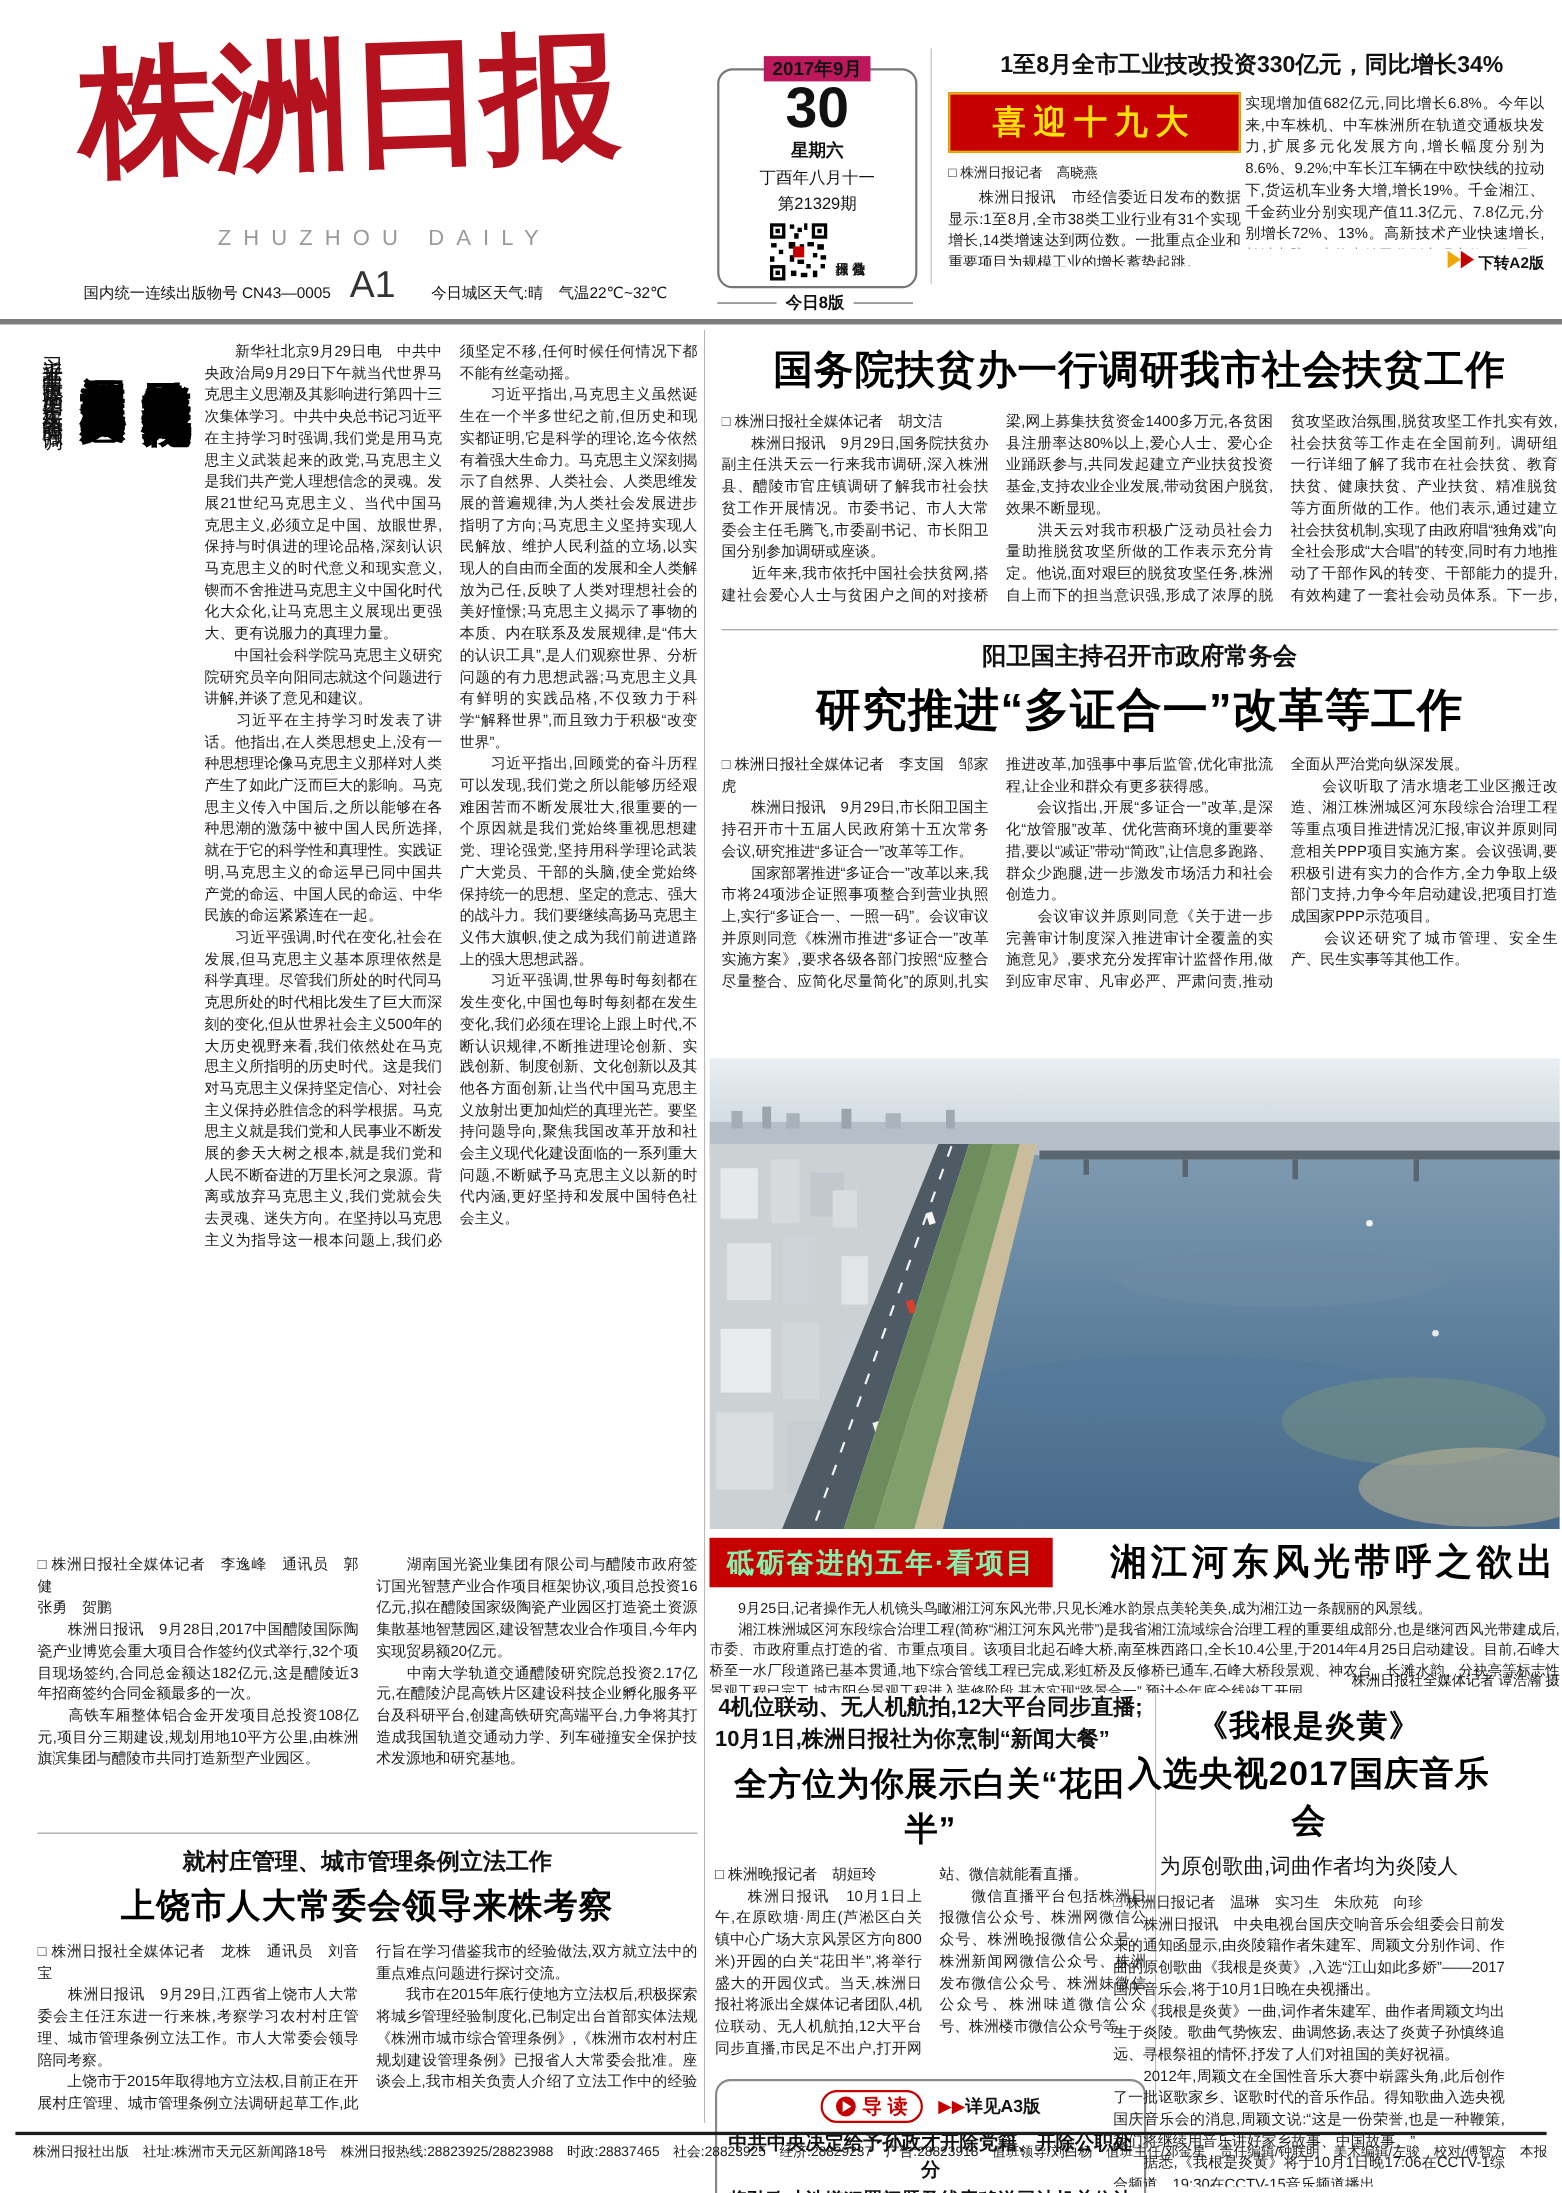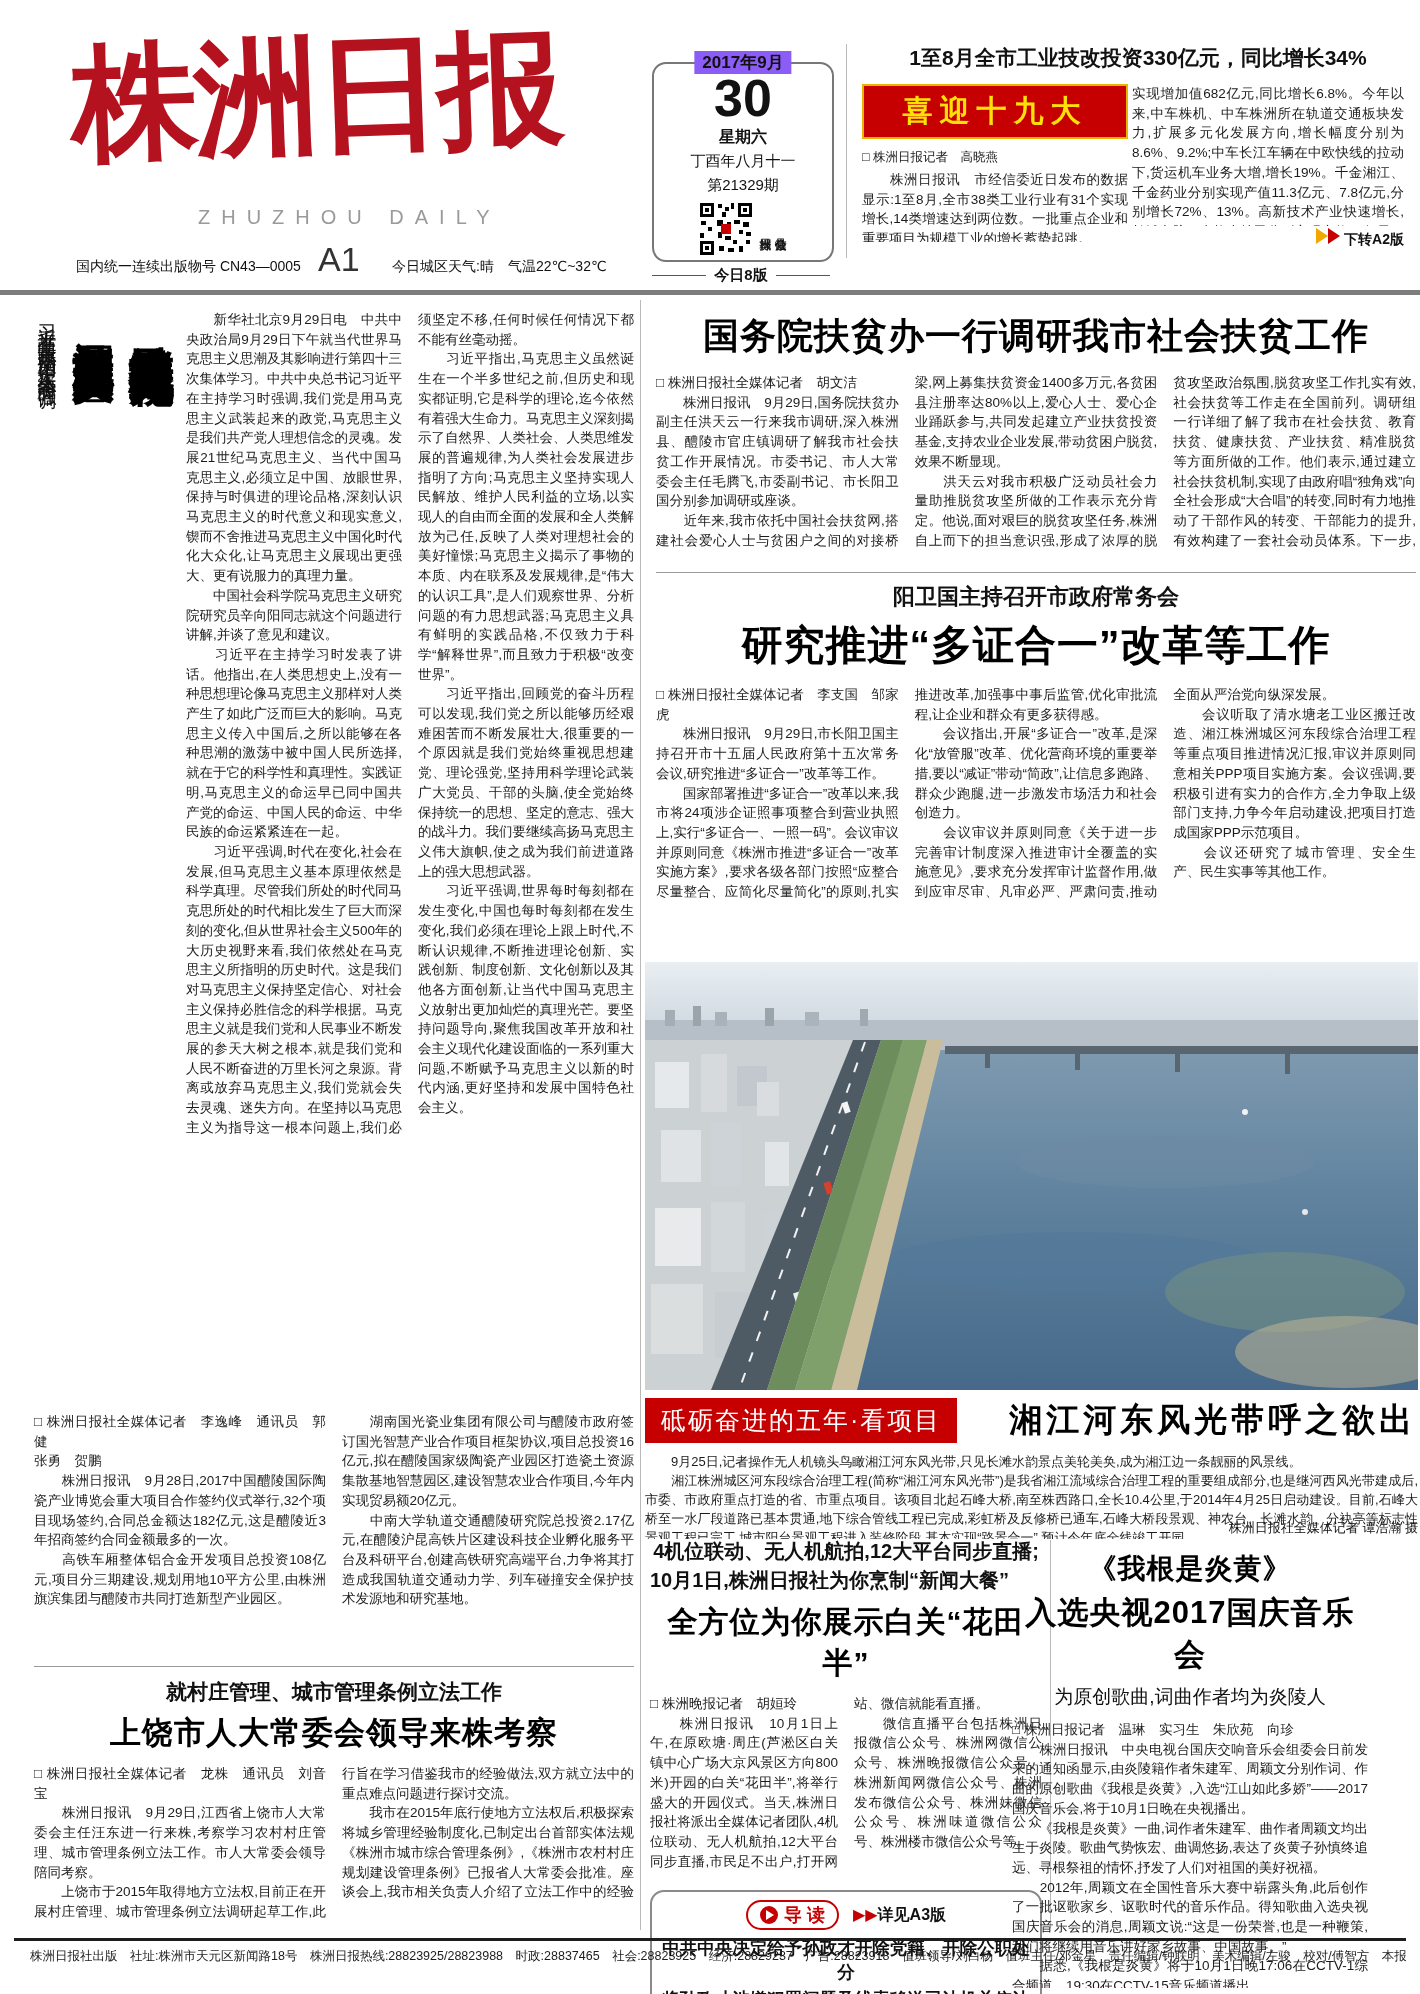--- a/index.html
+++ b/index.html
@@ -9,24 +9,24 @@
   .body-text{font-size:13.5px;line-height:1.46;text-align:justify;white-space:pre-line;overflow:hidden;color:#1b1b1b;}
   .cols2{column-count:2;column-gap:16px;}
   .cols3{column-count:3;column-gap:16px;}
   .headline{font-weight:900;color:#000;letter-spacing:1px;}
   .center{text-align:center;}
   .vert{writing-mode:vertical-rl;text-orientation:upright;}
   .masthead-title{font-family:"Liberation Serif","DejaVu Serif",serif;font-weight:900;color:#b5121f;
     font-size:126px;letter-spacing:-4px;line-height:1;transform:rotate(-2deg);white-space:nowrap;}
   .masthead-sub{color:#9a9a9a;letter-spacing:11px;font-size:20px;}
   .datebox{border:2px solid #777;border-radius:14px;text-align:center;}
-  .datebox .ym{position:absolute;top:-13px;left:50%;transform:translateX(-50%);background:#8b5cf6;
+  .datebox .ym{position:absolute;top:-13px;left:50%;transform:translateX(-50%);background:#be185d;
     padding:0 8px;font-size:17px;font-weight:700;white-space:nowrap;}
   .badge-red{background:#c60001;color:#ffe10a;font-weight:800;text-align:center;}
-  .badge-red2{background:#c60001;color:#ffffff;font-weight:400;}
+  .badge-red2{background:#c60001;color:#86efac;font-weight:700;}
   .rule-gray{background:#7d7d7d;}
   .vline{background:#b9b9b9;width:1px;}
   .kicker{font-weight:600;}
   .arrow{display:inline-block;width:0;height:0;border-top:8px solid transparent;border-bottom:8px solid transparent;}
   .daodu-box{border:2px solid #8a8a8a;border-radius:14px;padding:8px 10px;}
   .daodu-pill{display:inline-flex;align-items:center;gap:6px;border:2px solid #c60001;border-radius:16px;
     padding:1px 12px;color:#c60001;font-weight:800;font-size:18px;}
   .daodu-play{display:inline-block;width:18px;height:18px;border-radius:50%;background:#c60001;position:relative;}
   .daodu-play::after{content:"";position:absolute;left:6px;top:4px;width:0;height:0;
     border-left:8px solid #fff;border-top:5px solid transparent;border-bottom:5px solid transparent;}

